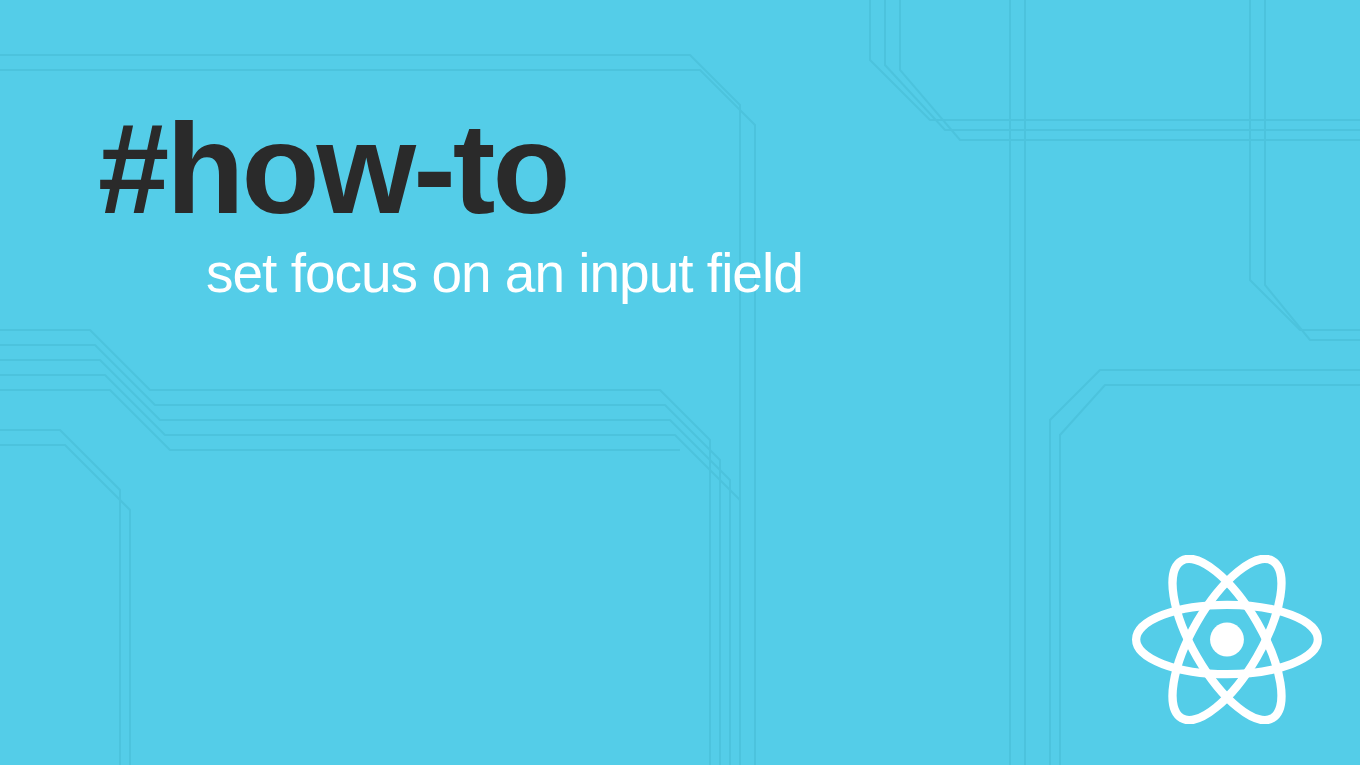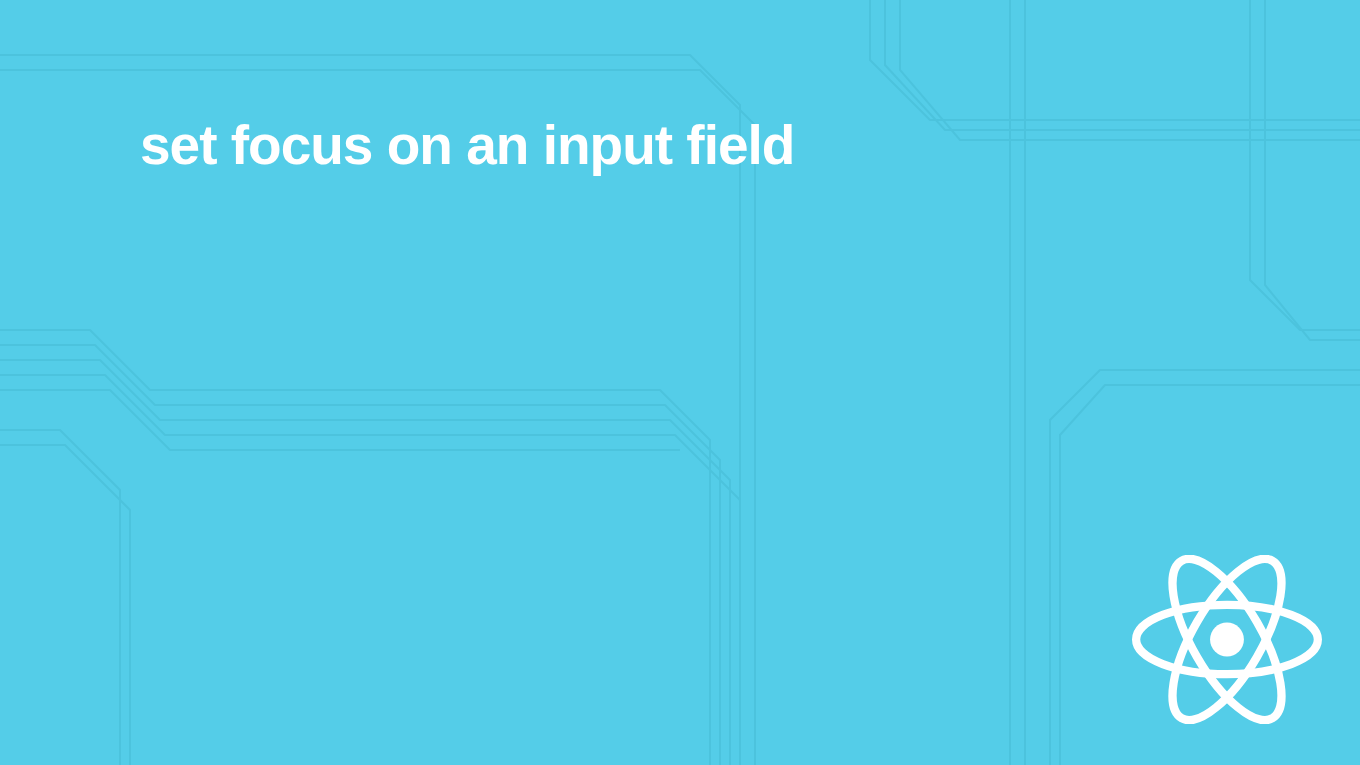--- a/index.html
+++ b/index.html
@@ -34,24 +34,24 @@
     }
     .hashtag-title {
       font-size: 128px;
       font-weight: 700;
       color: #2a2a2a;
       letter-spacing: -3px;
       line-height: 1;
     }
     .subtitle {
       font-size: 55px;
-      font-weight: 700;
+      font-weight: 400;
       color: #ffffff;
       margin-top: 8px;
-      margin-left: 42px;
+      margin-left: 108px;
       letter-spacing: -1px;
       text-align: right;
     }
     .react-logo {
       position: absolute;
       bottom: 20px;
       right: 38px;
       width: 190px;
       height: 190px;
     }
@@ -85,20 +85,21 @@
       <path d="M 1360 370 L 1100 370 L 1050 420 L 1050 765"></path>
       <path d="M 1360 385 L 1105 385 L 1060 435 L 1060 765"></path>
 
       <path d="M 1250 0 L 1250 280 L 1300 330 L 1360 330"></path>
       <path d="M 1265 0 L 1265 285 L 1310 340 L 1360 340"></path>
     </g>
   </svg>
 </div>
 
 <div class="content">
+  <div class="hashtag-title">#how-to</div>
   <div class="subtitle">set focus on an input field</div>
 </div>
 
 <div class="react-logo">
   <svg viewBox="-11.5 -10.23 23 20.46" xmlns="http://www.w3.org/2000/svg">
     <circle cx="0" cy="0" r="2.05" fill="#ffffff"></circle>
     <g stroke="#ffffff" stroke-width="1" fill="none">
       <ellipse rx="11" ry="4.2"></ellipse>
       <ellipse rx="11" ry="4.2" transform="rotate(60)"></ellipse>
       <ellipse rx="11" ry="4.2" transform="rotate(120)"></ellipse>

